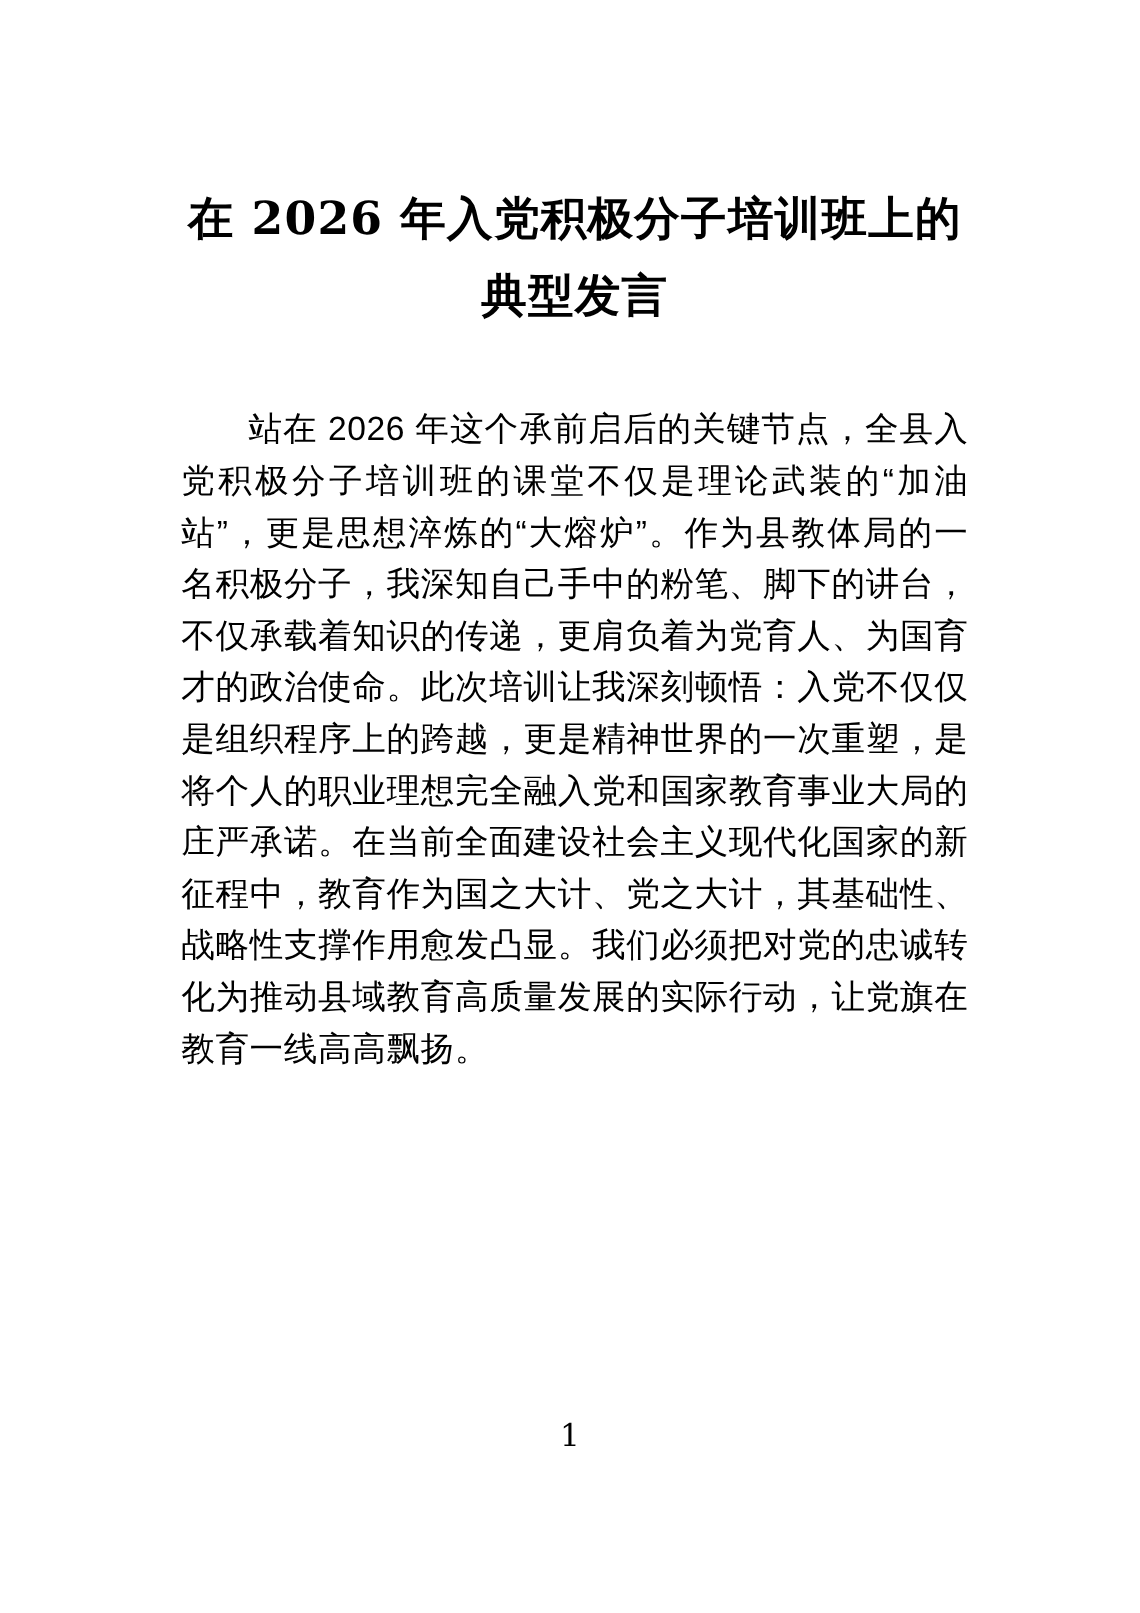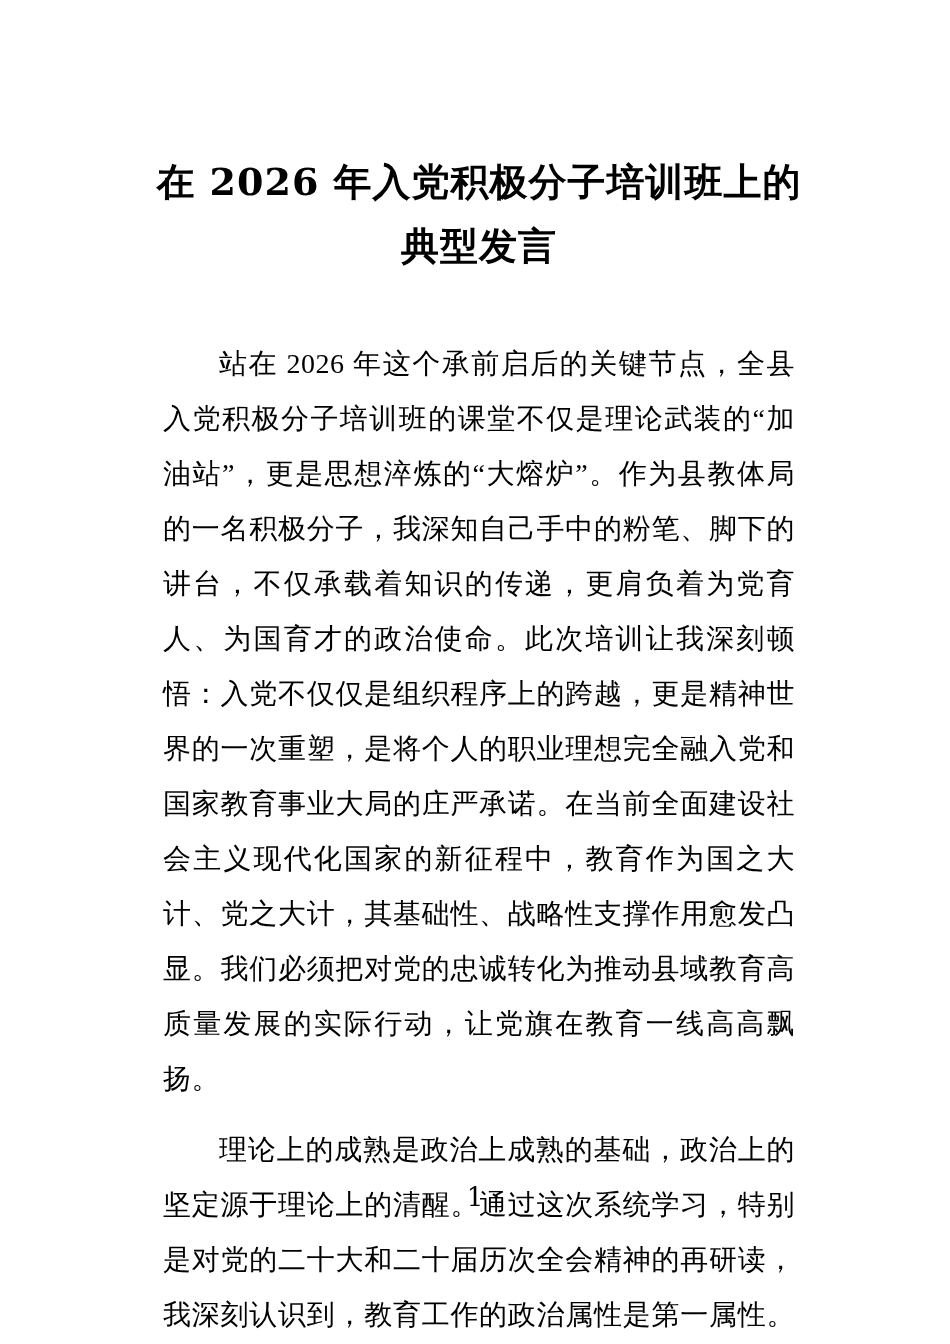--- a/index.html
+++ b/index.html
@@ -24,24 +24,24 @@
   .doc-title {
     margin: 0 0 58px 0;
     font-family: "DejaVu Serif", "Liberation Serif", serif;
     font-weight: 700;
     font-size: 38px;
     line-height: 64px;
     text-align: center;
     letter-spacing: 1px;
   }
   .body-para {
-    margin: 16px;
-    font-family: Liberation Serif, serif;
+    margin: 4px;
+    font-family: Liberation Sans, sans-serif;
     font-size: 28px;
-    line-height: 55px;
+    line-height: 43px;
     text-align: justify;
     text-indent: 2em;
     letter-spacing: 0.5px;
   }
   .section-heading {
     margin: 0;
     font-family: "DejaVu Sans", "Liberation Sans", sans-serif;
     font-weight: 700;
     font-size: 28px;
     line-height: 43px;
@@ -60,16 +60,15 @@
     line-height: 34px;
   }
 </style>
 </head>
 <body>
 
 <div class="page">
   <div class="content">
     <h1 class="doc-title">在 2026 年入党积极分子培训班上的典型发言</h1>
     <p class="body-para">站在 2026 年这个承前启后的关键节点，全县入党积极分子培训班的课堂不仅是理论武装的“加油站”，更是思想淬炼的“大熔炉”。作为县教体局的一名积极分子，我深知自己手中的粉笔、脚下的讲台，不仅承载着知识的传递，更肩负着为党育人、为国育才的政治使命。此次培训让我深刻顿悟：入党不仅仅是组织程序上的跨越，更是精神世界的一次重塑，是将个人的职业理想完全融入党和国家教育事业大局的庄严承诺。在当前全面建设社会主义现代化国家的新征程中，教育作为国之大计、党之大计，其基础性、战略性支撑作用愈发凸显。我们必须把对党的忠诚转化为推动县域教育高质量发展的实际行动，让党旗在教育一线高高飘扬。</p>
-    <p class="body-para">理论上的成熟是政治上成熟的基础，政治上的坚定源于理论上的清醒。通过这次系统学习，特别是对党的二十大和二十届历次全会精神的再研读，我深刻认识到，教育工作的政治属性是第一属性。过去，我们有时容易陷入“重业务、轻政治”的误区，认为只要把课上好、把分提</p>
   </div>
   <div class="page-number">1</div>
 </div>
 
 </body></html>

